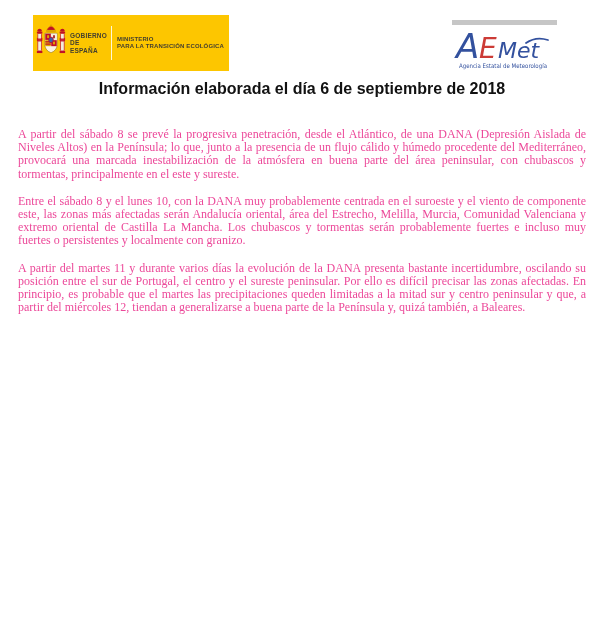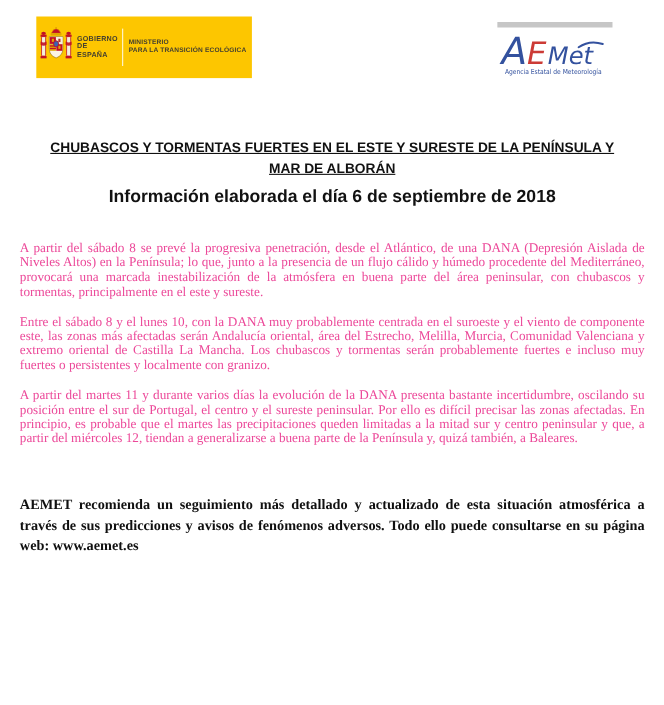--- a/index.html
+++ b/index.html
@@ -130,30 +130,25 @@
         <text x="27" y="38" font-family="DejaVu Sans, sans-serif" font-style="italic" font-size="28" fill="#CC3B36">E</text>
         <text x="46" y="38" font-family="DejaVu Sans, sans-serif" font-style="italic" font-size="22" fill="#33519E">Met</text>
         <path d="M74 23 Q 84 16 96 20" fill="none" stroke-width="1.8" stroke-linecap="round" stroke="#33519E"></path>
         <text x="7" y="47.5" font-family="DejaVu Sans, sans-serif" font-size="6.2" textLength="88" lengthAdjust="spacingAndGlyphs" fill="#33519E">Agencia Estatal de Meteorología</text>
       </svg>
     </div>
   </header>
 
   <main class="doc">
 
-    <h1 class="doc-title">
-      <span>CHUBASCOS Y TORMENTAS FUERTES EN EL ESTE Y SURESTE DE LA PENÍNSULA Y</span><br>
-      <span>MAR DE ALBORÁN</span>
-    </h1>
 
     <p class="doc-subtitle">Información elaborada el día 6 de septiembre de 2018</p>
 
     <p class="body-par first">A partir del sábado 8 se prevé la progresiva penetración, desde el Atlántico, de una DANA (Depresión Aislada de Niveles Altos) en la Península; lo que, junto a la presencia de un flujo cálido y húmedo procedente del Mediterráneo, provocará una marcada inestabilización de la atmósfera en buena parte del área peninsular, con chubascos y tormentas, principalmente en el este y sureste.</p>
 
     <p class="body-par">Entre el sábado 8 y el lunes 10, con la DANA muy probablemente centrada en el suroeste y el viento de componente este, las zonas más afectadas serán Andalucía oriental, área del Estrecho, Melilla, Murcia, Comunidad Valenciana y extremo oriental de Castilla La Mancha. Los chubascos y tormentas serán probablemente fuertes e incluso muy fuertes o persistentes y localmente con granizo.</p>
 
     <p class="body-par">A partir del martes 11 y durante varios días la evolución de la DANA presenta bastante incertidumbre, oscilando su posición entre el sur de Portugal, el centro y el sureste peninsular. Por ello es difícil precisar las zonas afectadas. En principio, es probable que el martes las precipitaciones queden limitadas a la mitad sur y centro peninsular y que, a partir del miércoles 12, tiendan a generalizarse a buena parte de la Península y, quizá también, a Baleares.</p>
 
 
-    <p class="footer-note"><span>AEMET recomienda un seguimiento más detallado y actualizado de esta situación atmosférica a través de sus predicciones y avisos de fenómenos adversos. Todo ello puede consultarse en su página web: </span><span>www.aemet.es</span></p>
 
   </main>
 </div>
 
 </body></html>

